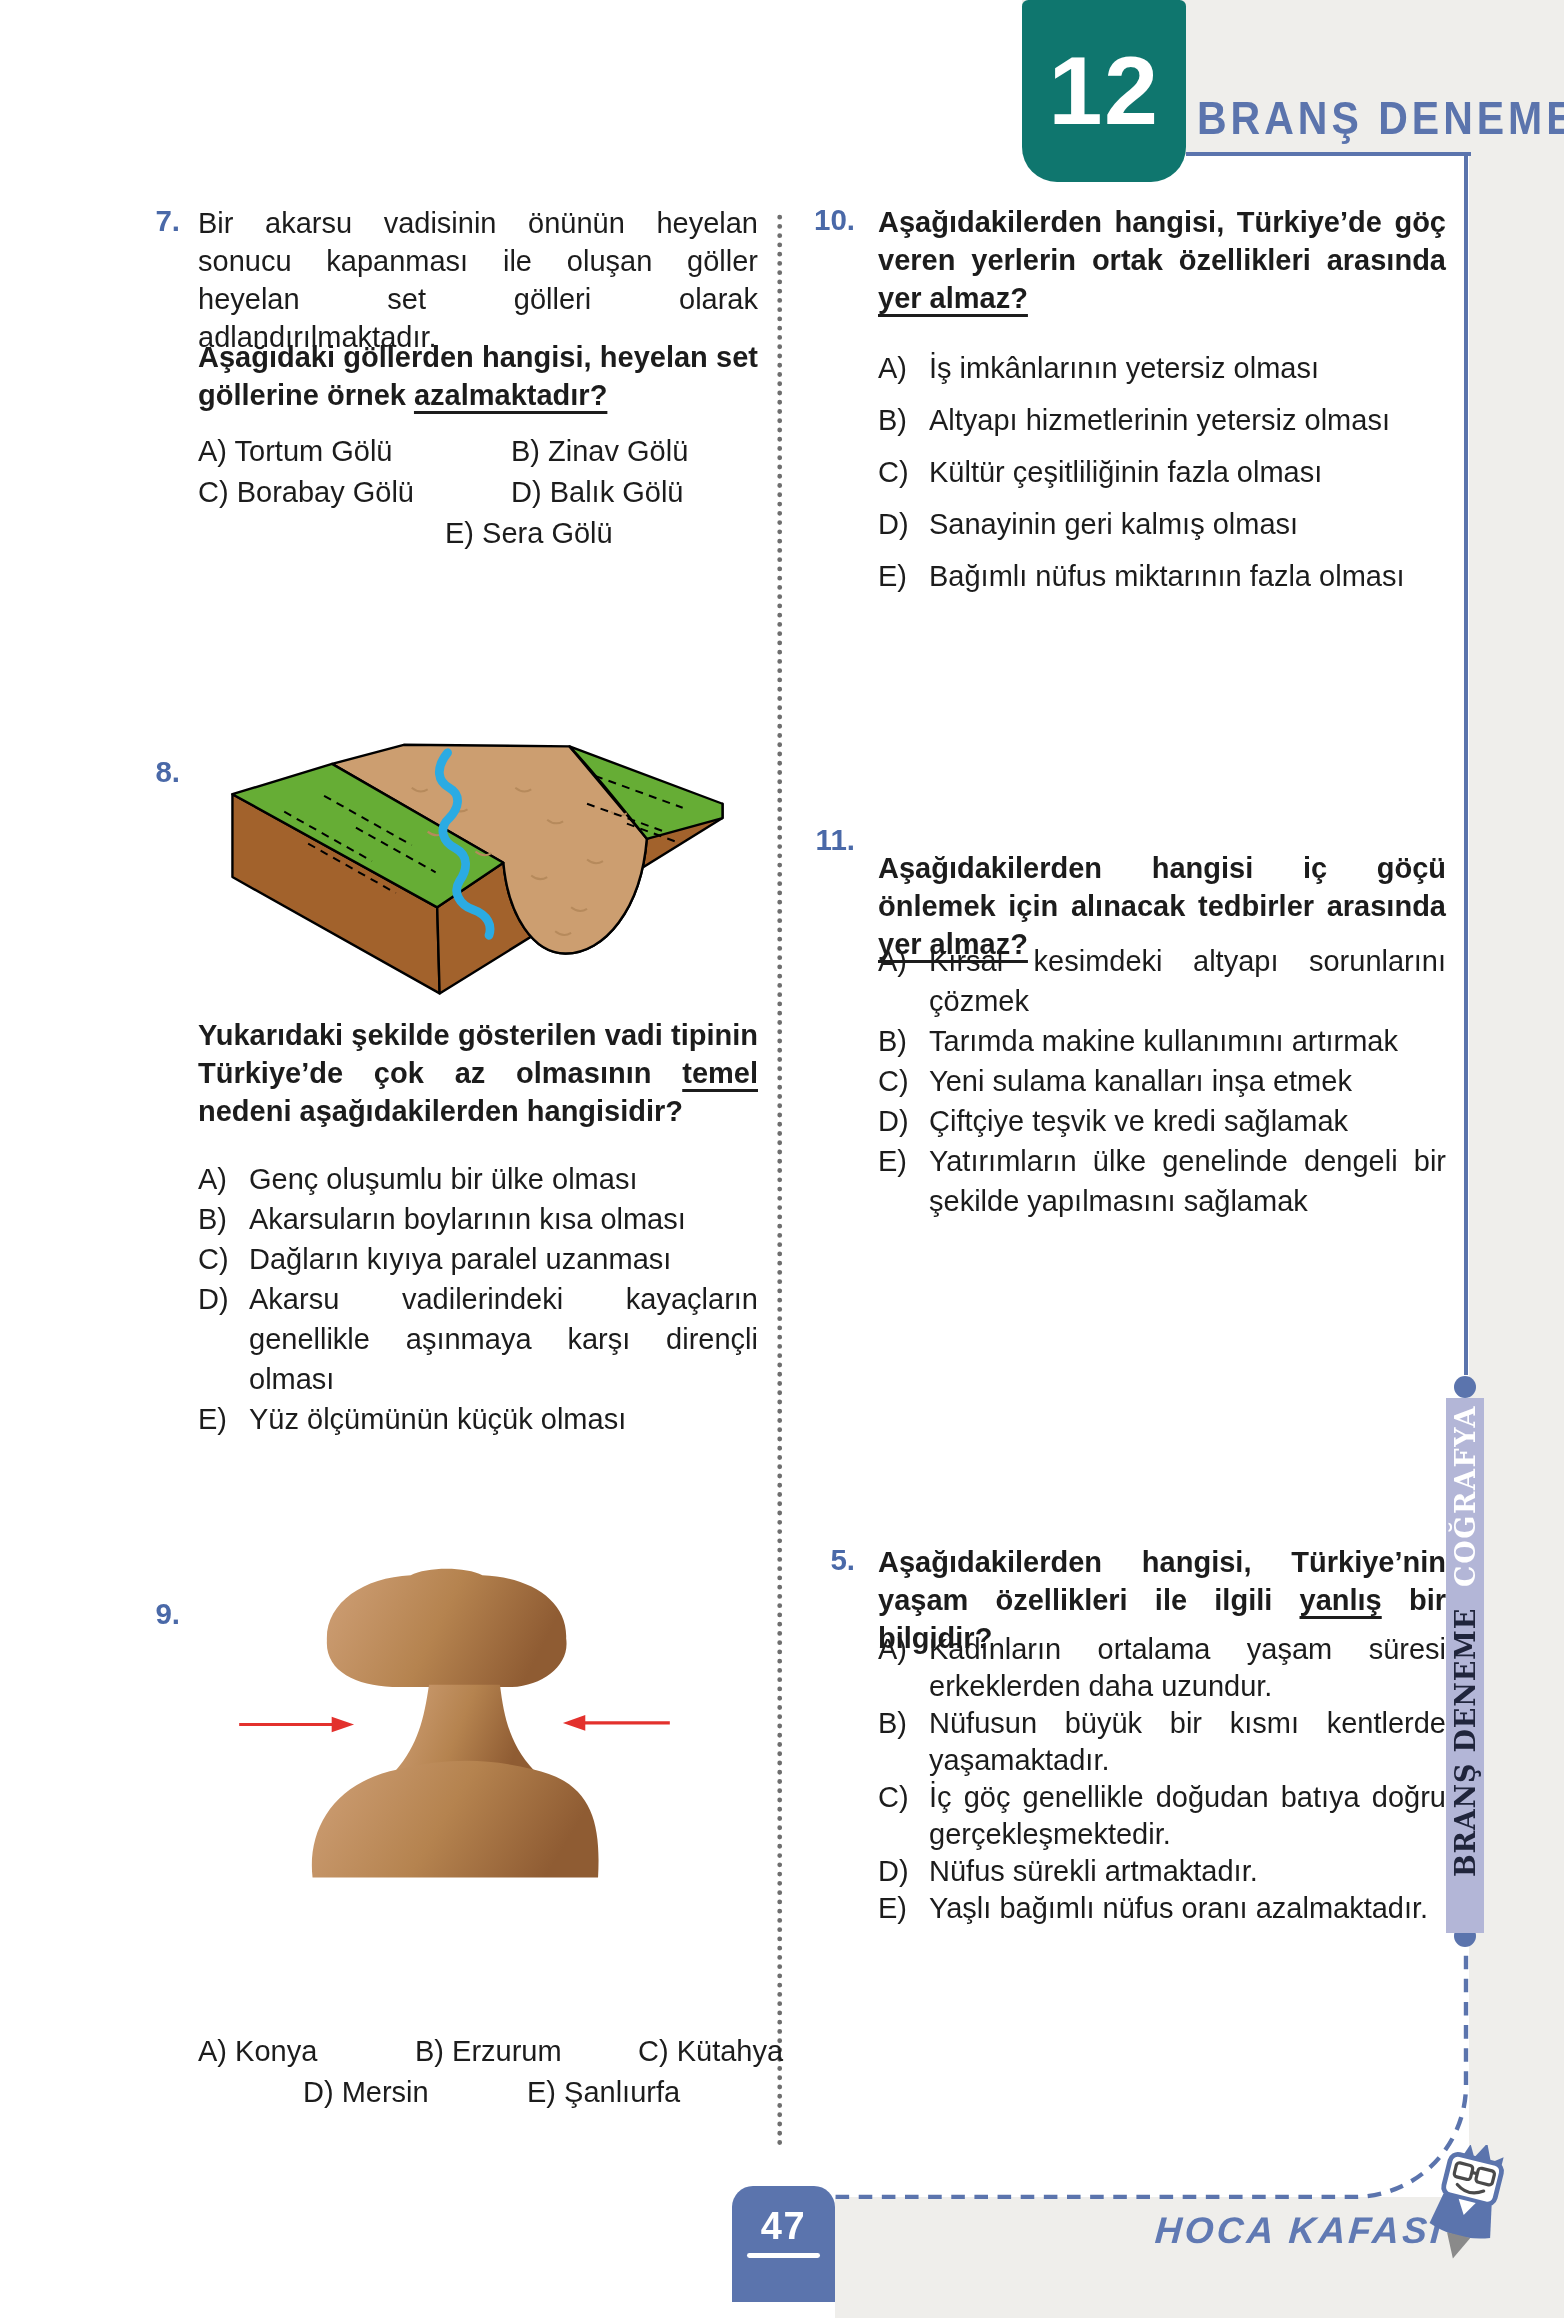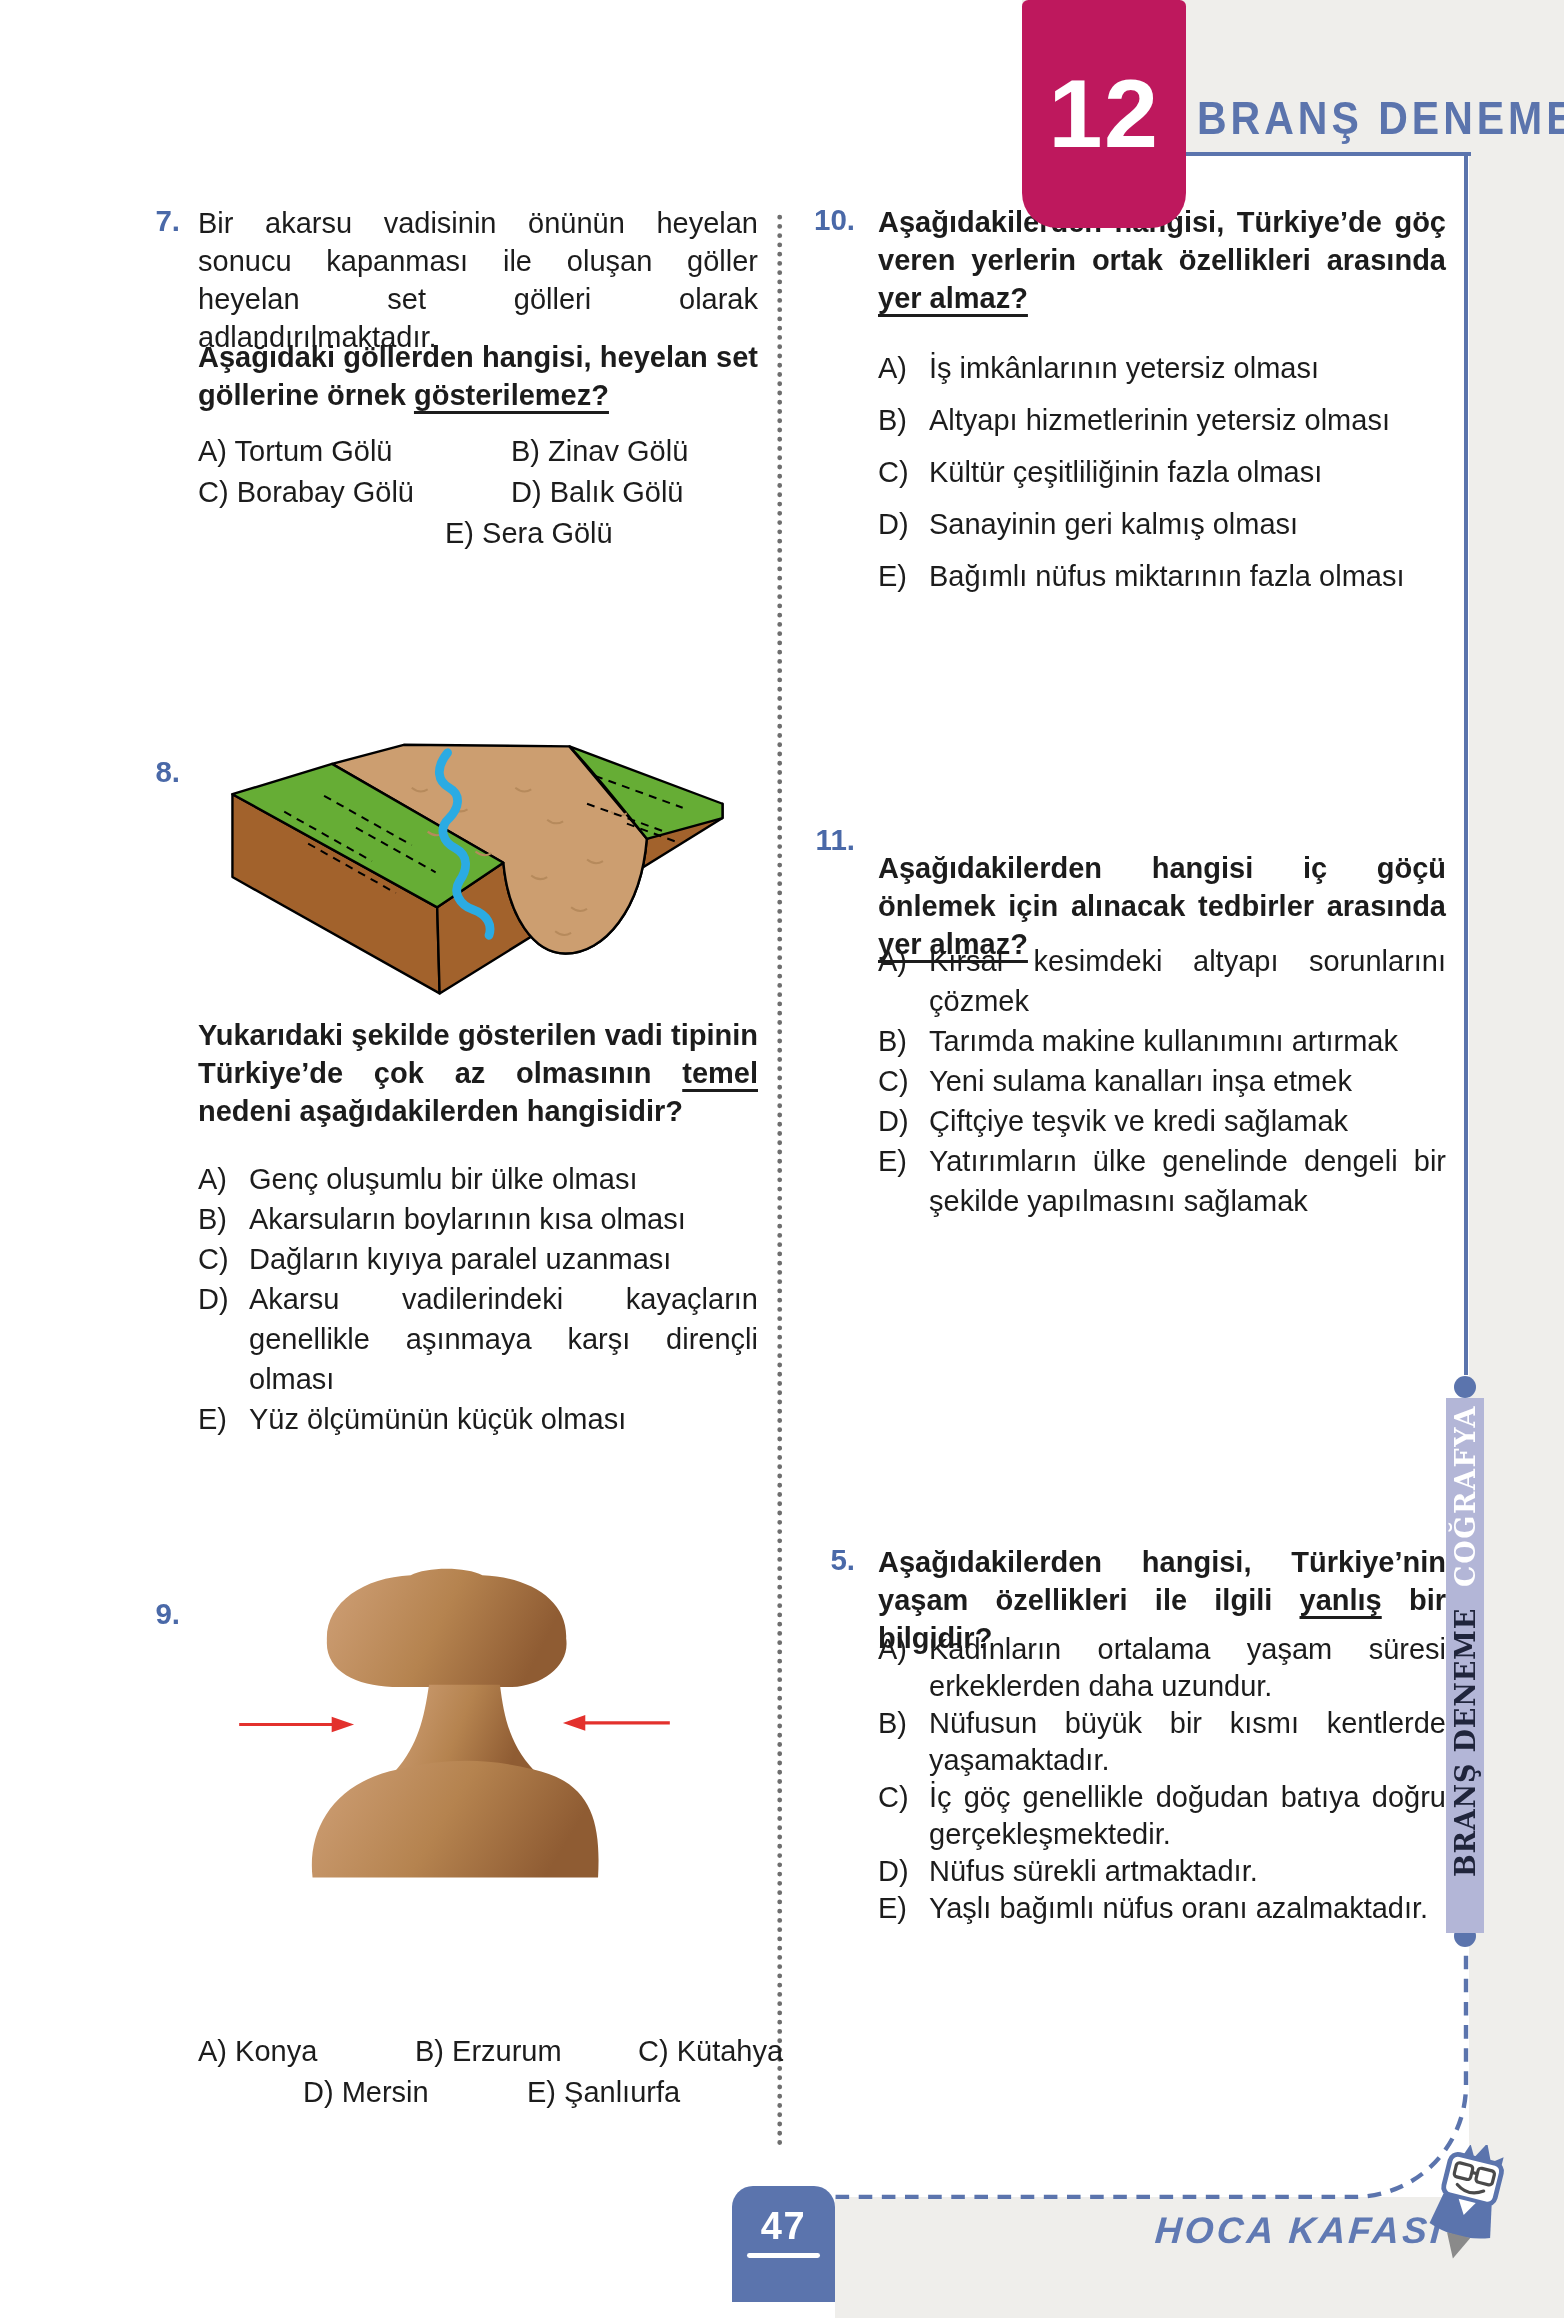--- a/index.html
+++ b/index.html
@@ -5,22 +5,22 @@
   html,body { margin:0; padding:0; background:#ffffff; }
   .page {
     position:relative; width:1565px; height:2319px; background:#ffffff;
     font-family:"Liberation Sans", sans-serif; overflow:hidden; color:#1c1c1c;
   }
   .abs { position:absolute; }
   .gray-zone { position:absolute; background:#efeeeb; }
 
   
   .unit-badge {
-    position:absolute; left:1022px; top:0; width:164px; height:228px;
-    background:#be185d; border-radius:6.4px 6.4px 35px 35px; z-index:3;
+    position:absolute; left:1022px; top:0; width:164px; height:182px;
+    background:#0f766e; border-radius:6.4px 6.4px 35px 35px; z-index:3;
     display:flex; align-items:center; justify-content:center;
   }
   .unit-badge span { color:#fff; font-size:97px; font-weight:bold; letter-spacing:1.6px; }
   .series-title {
     position:absolute; left:1197px; top:93px; width:274px; text-align:right;
     color:#5b74ad; font-size:41px; font-weight:bold; letter-spacing:4px;
     transform:scaleY(1.12); transform-origin:top right; white-space:nowrap;
   }
 
   
@@ -101,21 +101,21 @@
     </div>
   </div>
 
   <svg class="abs" style="left:0; top:0;" width="1565" height="2319" viewBox="0 0 1961 2906">
     <line x1="977" y1="272" x2="977" y2="2685" stroke="#6e6e6e" stroke-width="6" stroke-dasharray="0.1 11.5" stroke-linecap="round"></line>
     <path d="M1047,2753 H1697 A140,140 0 0 0 1837,2613 V2442" fill="none" stroke="#5b74ad" stroke-width="5.5" stroke-dasharray="17 12"></path>
   </svg>
 
   <div class="q-num" style="left:124px; top:204px;">7.</div>
   <div class="stem" style="left:198px; top:204px; width:560px;">Bir akarsu vadisinin önünün heyelan sonucu kapanması ile oluşan göller heyelan set gölleri olarak adlandırılmaktadır.</div>
-  <div class="stem bold" style="left:198px; top:338px; width:560px;"><span>Aşağıdaki göllerden hangisi, heyelan set göllerine örnek </span><span class="u">gösterilemez?</span><span></span></div>
+  <div class="stem bold" style="left:198px; top:338px; width:560px;"><span>Aşağıdaki göllerden hangisi, heyelan set göllerine örnek </span><span class="u">azalmaktadır?</span><span></span></div>
   <div class="opts" style="left:198px; top:431px; width:560px;">
     <div class="row">
       <span class="cell" style="left:0;"><span>A)</span> <span>Tortum Gölü</span></span>
       <span class="cell" style="left:313px;"><span>B)</span> <span>Zinav Gölü</span></span>
     </div>
     <div class="row">
       <span class="cell" style="left:0;"><span>C)</span> <span>Borabay Gölü</span></span>
       <span class="cell" style="left:313px;"><span>D)</span> <span>Balık Gölü</span></span>
     </div>
     <div class="row">

